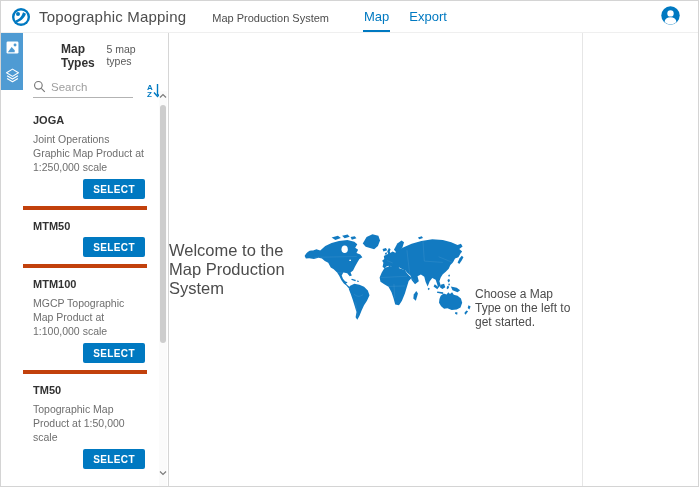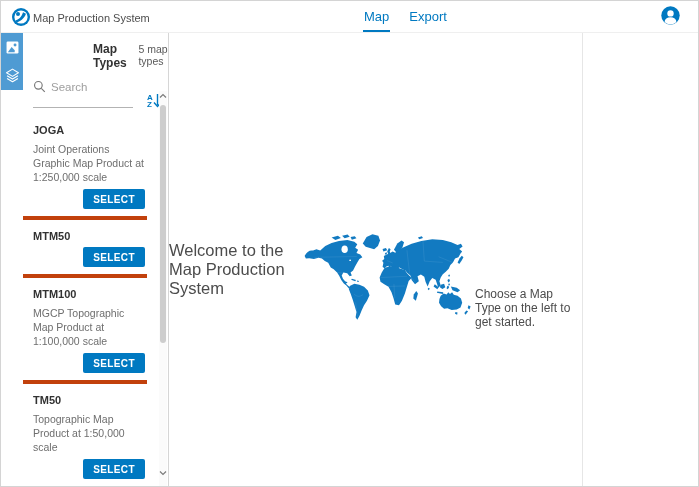--- a/index.html
+++ b/index.html
@@ -6,45 +6,45 @@
   html,body { background:#fff; }
   body { font-family:"Liberation Sans", sans-serif; }
   .app { width:699px; height:487px; border:1px solid #d4d4d4; background:#fff;
          display:flex; flex-direction:column; overflow:hidden; position:relative; }
 
   
   .header { height:32px; flex:0 0 32px; display:flex; align-items:center;
             position:relative; background:#fff; border-bottom:1px solid #efefef; }
   .logo { width:20px; height:20px; margin-left:10px; flex:0 0 auto; }
   .app-title { font-size:15px; color:#4d4d4d; margin-left:8px; letter-spacing:.2px; }
-  .app-subtitle { font-size:11px; color:#4d4d4d; margin-left:2px; padding-top:2px; }
+  .app-subtitle { font-size:11px; color:#4d4d4d; margin-left:26px; padding-top:2px; }
   .tabs { position:absolute; left:362px; top:0; height:100%; display:flex; gap:18px; }
   .tab { font-size:13px; color:#0079c1; display:flex; align-items:center;
          border-bottom:2px solid transparent; padding:0 1px; cursor:pointer; margin-top:2px;}
   .tab.active { border-bottom-color:#0079c1; }
   .avatar { position:absolute; right:18px; top:5px; width:19px; height:19px; cursor:pointer; }
 
   
   .body-row { flex:1; display:flex; position:relative; min-height:0; }
 
   
   .widget-strip { position:absolute; left:0; top:0; width:22px; height:57px;
                   background:#4f9bd3; z-index:3; display:flex; flex-direction:column; }
   .widget-btn { width:22px; height:28px; display:flex; align-items:center; justify-content:center; cursor:pointer; }
 
   
   .sidebar { width:168px; flex:0 0 168px; border-right:1px solid #d6d6d6;
              position:relative; background:#fff; display:flex; flex-direction:column; }
-  .sidebar-head { margin:9px 4px 0 48px; width:132px; display:flex;
+  .sidebar-head { margin:9px 4px 0 16px; width:132px; display:flex;
                   justify-content:space-between; align-items:baseline;padding-left:44px; }
   .sidebar-title { font-size:12px; font-weight:bold; color:#323232; }
   .sidebar-count { font-size:10.5px; color:#595959; }
   .search-row { margin:10px 0 0 32px; display:flex; align-items:flex-end; }
   .search-box { width:100px; display:flex; align-items:center; gap:5px;
-                border-bottom:1px solid #b3b3b3; padding-bottom:14px; }
+                border-bottom:1px solid #b3b3b3; padding-bottom:4px; }
   .search-input { border:none; outline:none; width:76px; font-size:11.5px; color:#333;
                   font-family:"Liberation Sans", sans-serif; }
   .search-input::placeholder { color:#9e9e9e; }
   .sort-az { margin-left:14px; display:flex; align-items:center; cursor:pointer; }
   .sort-letters { display:flex; flex-direction:column; line-height:7px; }
   .sort-letters span { font-size:8px; font-weight:bold; color:#0079c1; }
 
   .list { margin:6px 0 0 22px; width:124px; overflow:hidden; flex:1; }
   .item { border-bottom:4px solid #c2410c; padding:7px 2px 7px 10px; }
   .item:last-child { border-bottom:none; }
@@ -77,20 +77,21 @@
 
 <div class="app">
 
   <div class="header">
     <svg class="logo" viewBox="0 0 20 20">
       <circle cx="10" cy="10" r="9" fill="#0079c1"></circle>
       <circle cx="10" cy="10" r="6.6" fill="#ffffff"></circle>
       <path d="M4.4 13.4 C7.6 12.8 10.6 10 12 5.2 L15 6.8 C13.2 11.6 9.4 14.6 5.6 15.4 Z" fill="#0079c1"></path>
       <circle cx="7" cy="7" r="2" fill="#0079c1"></circle>
     </svg>
+    <div class="app-title">Topographic Mapping</div>
     <div class="app-subtitle">Map Production System</div>
 
     <div class="tabs">
       <div class="tab active">Map</div>
       <div class="tab">Export</div>
     </div>
 
     <svg class="avatar" viewBox="0 0 19 19">
       <defs>
           <clipPath id="avclip">

